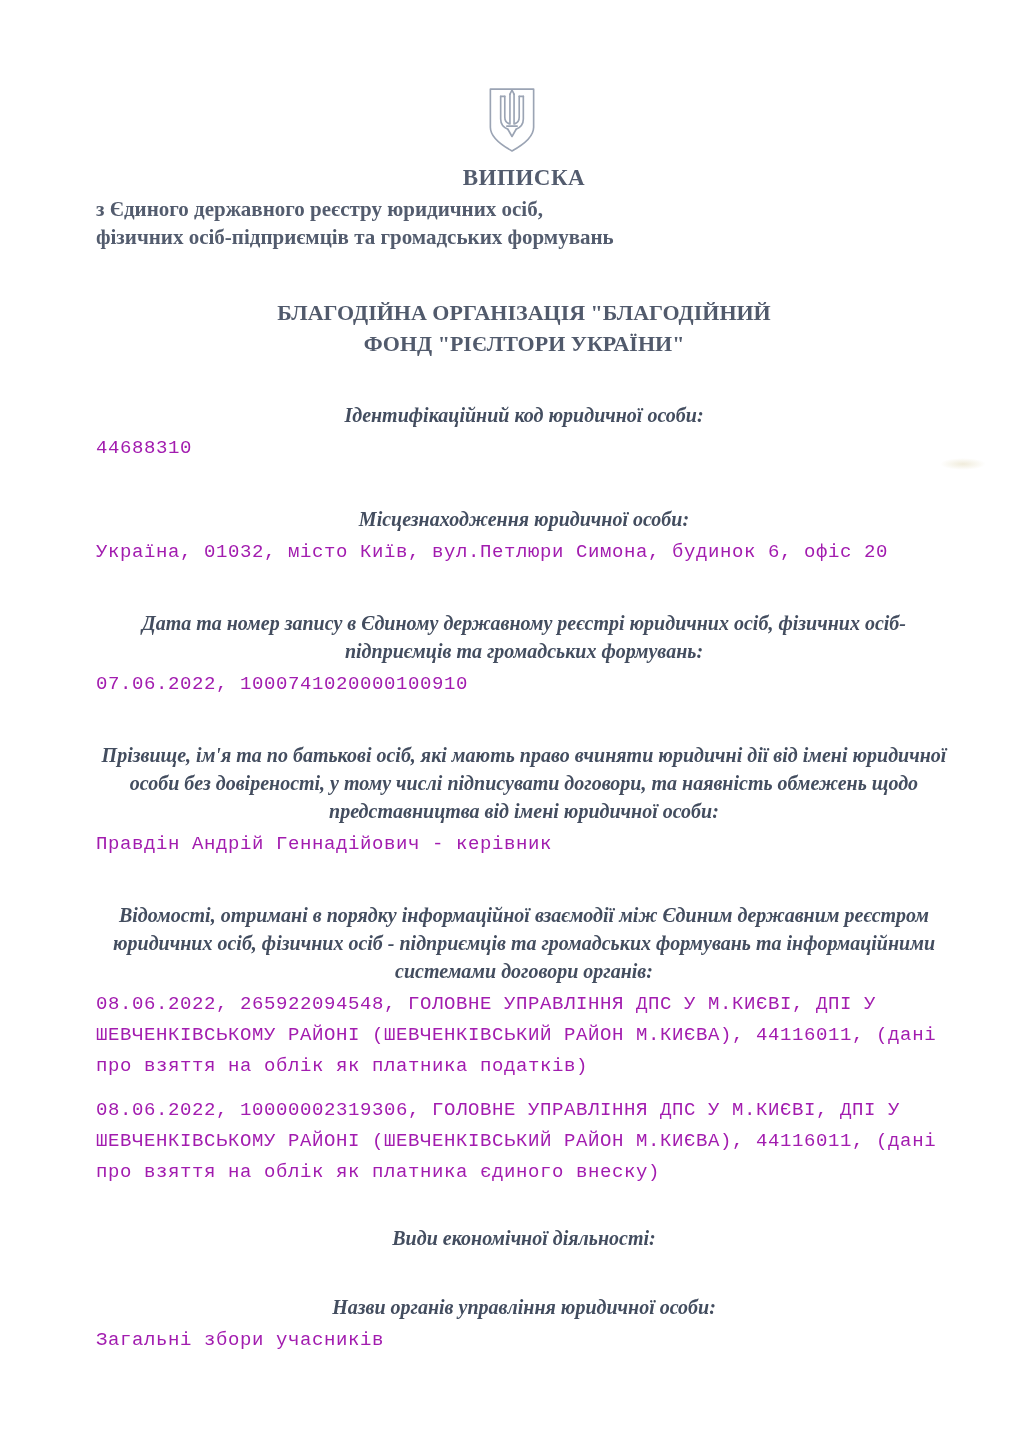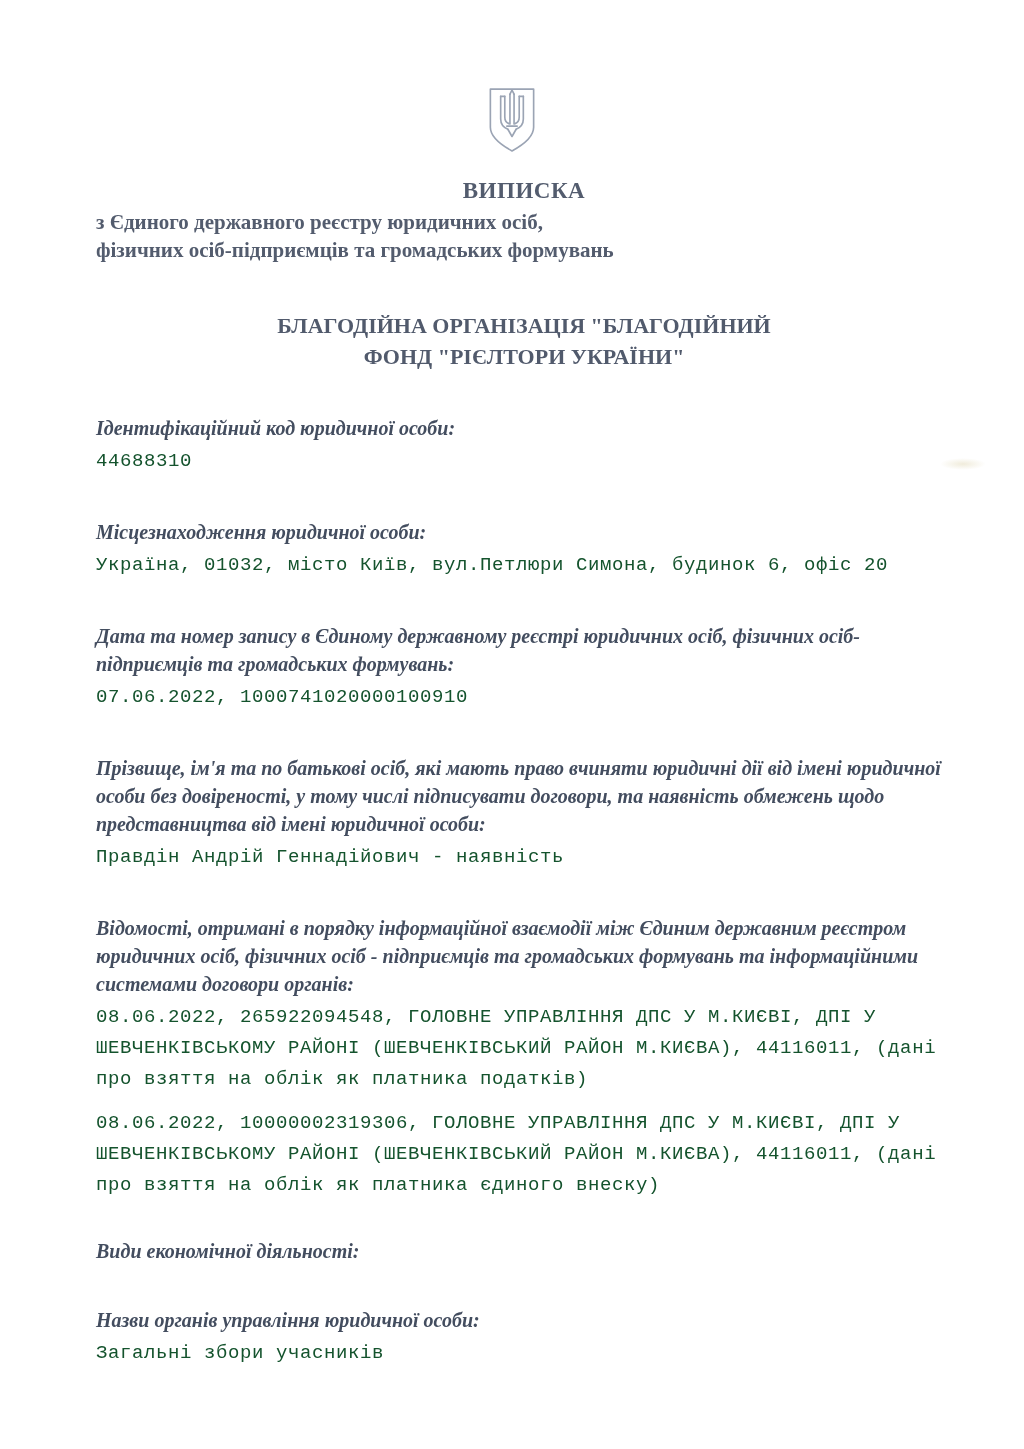--- a/index.html
+++ b/index.html
@@ -23,21 +23,21 @@
 
   
   .emblem-wrap {
     padding-top: 86px;
     display: flex;
     justify-content: center;
   }
   .emblem-wrap svg { display: block; }
 
   .doc-title {
-    margin-top: 24px;
+    margin-top: 11px;
     text-align: center;
     font-size: 23px;
     font-weight: bold;
     letter-spacing: 0.5px;
     color: #535c6e;
   }
   .doc-subtitle {
     margin-top: 4px;
     font-size: 21px;
     font-weight: bold;
@@ -62,28 +62,29 @@
   .section { margin-bottom: 41px; }
   .section.tight { margin-bottom: 36px; }
 
   .section-label {
     font-size: 20px;
     font-weight: bold;
     font-style: italic;
     line-height: 28px;
     color: #434d5f;
     width: 856px;
+    text-align: center;
   }
 
   .section-value {
     font-family: "Liberation Mono", monospace;
     font-size: 19px;
     line-height: 31px;
     letter-spacing: 0.6px;
-    color: #14532d;
+    color: #a21caf;
     margin-top: 4px;
     width: 860px;
   }
   .section-value + .section-value { margin-top: 13px; }
 
   
   .smudge {
     position: absolute;
     left: 940px;
     top: 458px;
@@ -148,21 +149,21 @@
         <p class="section-value">Україна, 01032, місто Київ, вул.Петлюри Симона, будинок 6, офіс 20</p>
       </div>
 
       <div class="section">
         <div class="section-label">Дата та номер запису в Єдиному державному реєстрі юридичних осіб, фізичних осіб-підприємців та громадських формувань:</div>
         <p class="section-value">07.06.2022, 1000741020000100910</p>
       </div>
 
       <div class="section">
         <div class="section-label">Прізвище, ім'я та по батькові осіб, які мають право вчиняти юридичні дії від імені юридичної особи без довіреності, у тому числі підписувати договори, та наявність обмежень щодо представництва від імені юридичної особи:</div>
-        <p class="section-value">Правдін Андрій Геннадійович - наявність</p>
+        <p class="section-value">Правдін Андрій Геннадійович - керівник</p>
       </div>
 
       <div class="section tight">
         <div class="section-label">Відомості, отримані в порядку інформаційної взаємодії між Єдиним державним реєстром юридичних осіб, фізичних осіб - підприємців та громадських формувань та інформаційними системами договори органів:</div>
         <p class="section-value">08.06.2022, 265922094548, ГОЛОВНЕ УПРАВЛІННЯ ДПС У М.КИЄВІ, ДПІ У ШЕВЧЕНКІВСЬКОМУ РАЙОНІ (ШЕВЧЕНКІВСЬКИЙ РАЙОН М.КИЄВА), 44116011, (дані про взяття на облік як платника податків)</p>
         <p class="section-value">08.06.2022, 10000002319306, ГОЛОВНЕ УПРАВЛІННЯ ДПС У М.КИЄВІ, ДПІ У ШЕВЧЕНКІВСЬКОМУ РАЙОНІ (ШЕВЧЕНКІВСЬКИЙ РАЙОН М.КИЄВА), 44116011, (дані про взяття на облік як платника єдиного внеску)</p>
       </div>
 
       <div class="section">
         <div class="section-label">Види економічної діяльності:</div>

